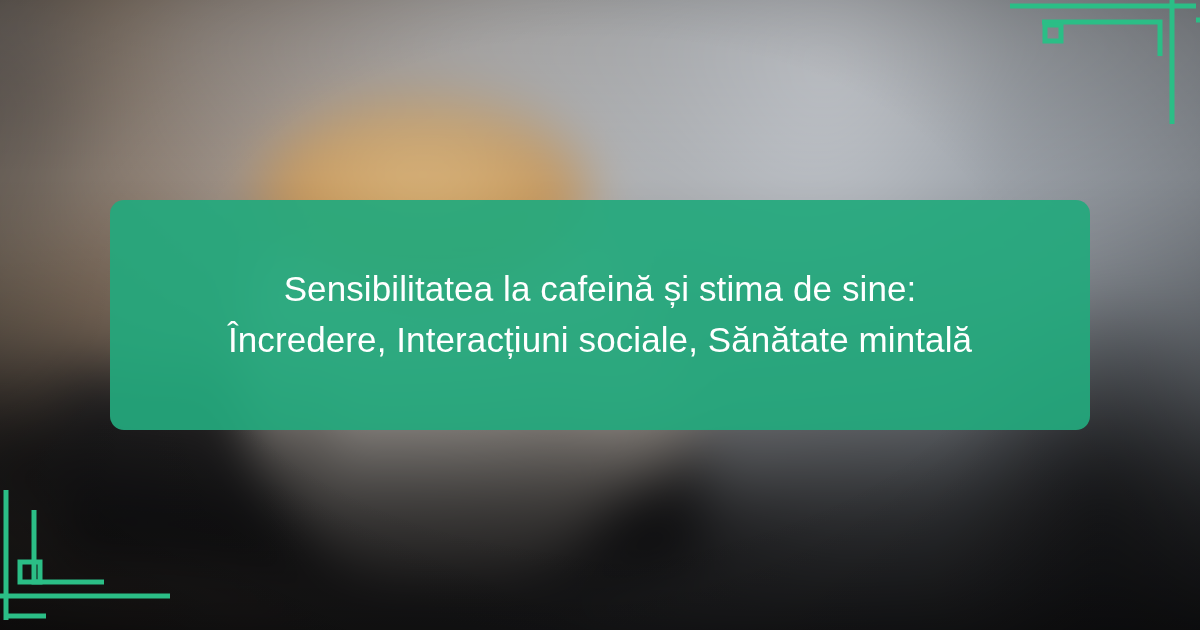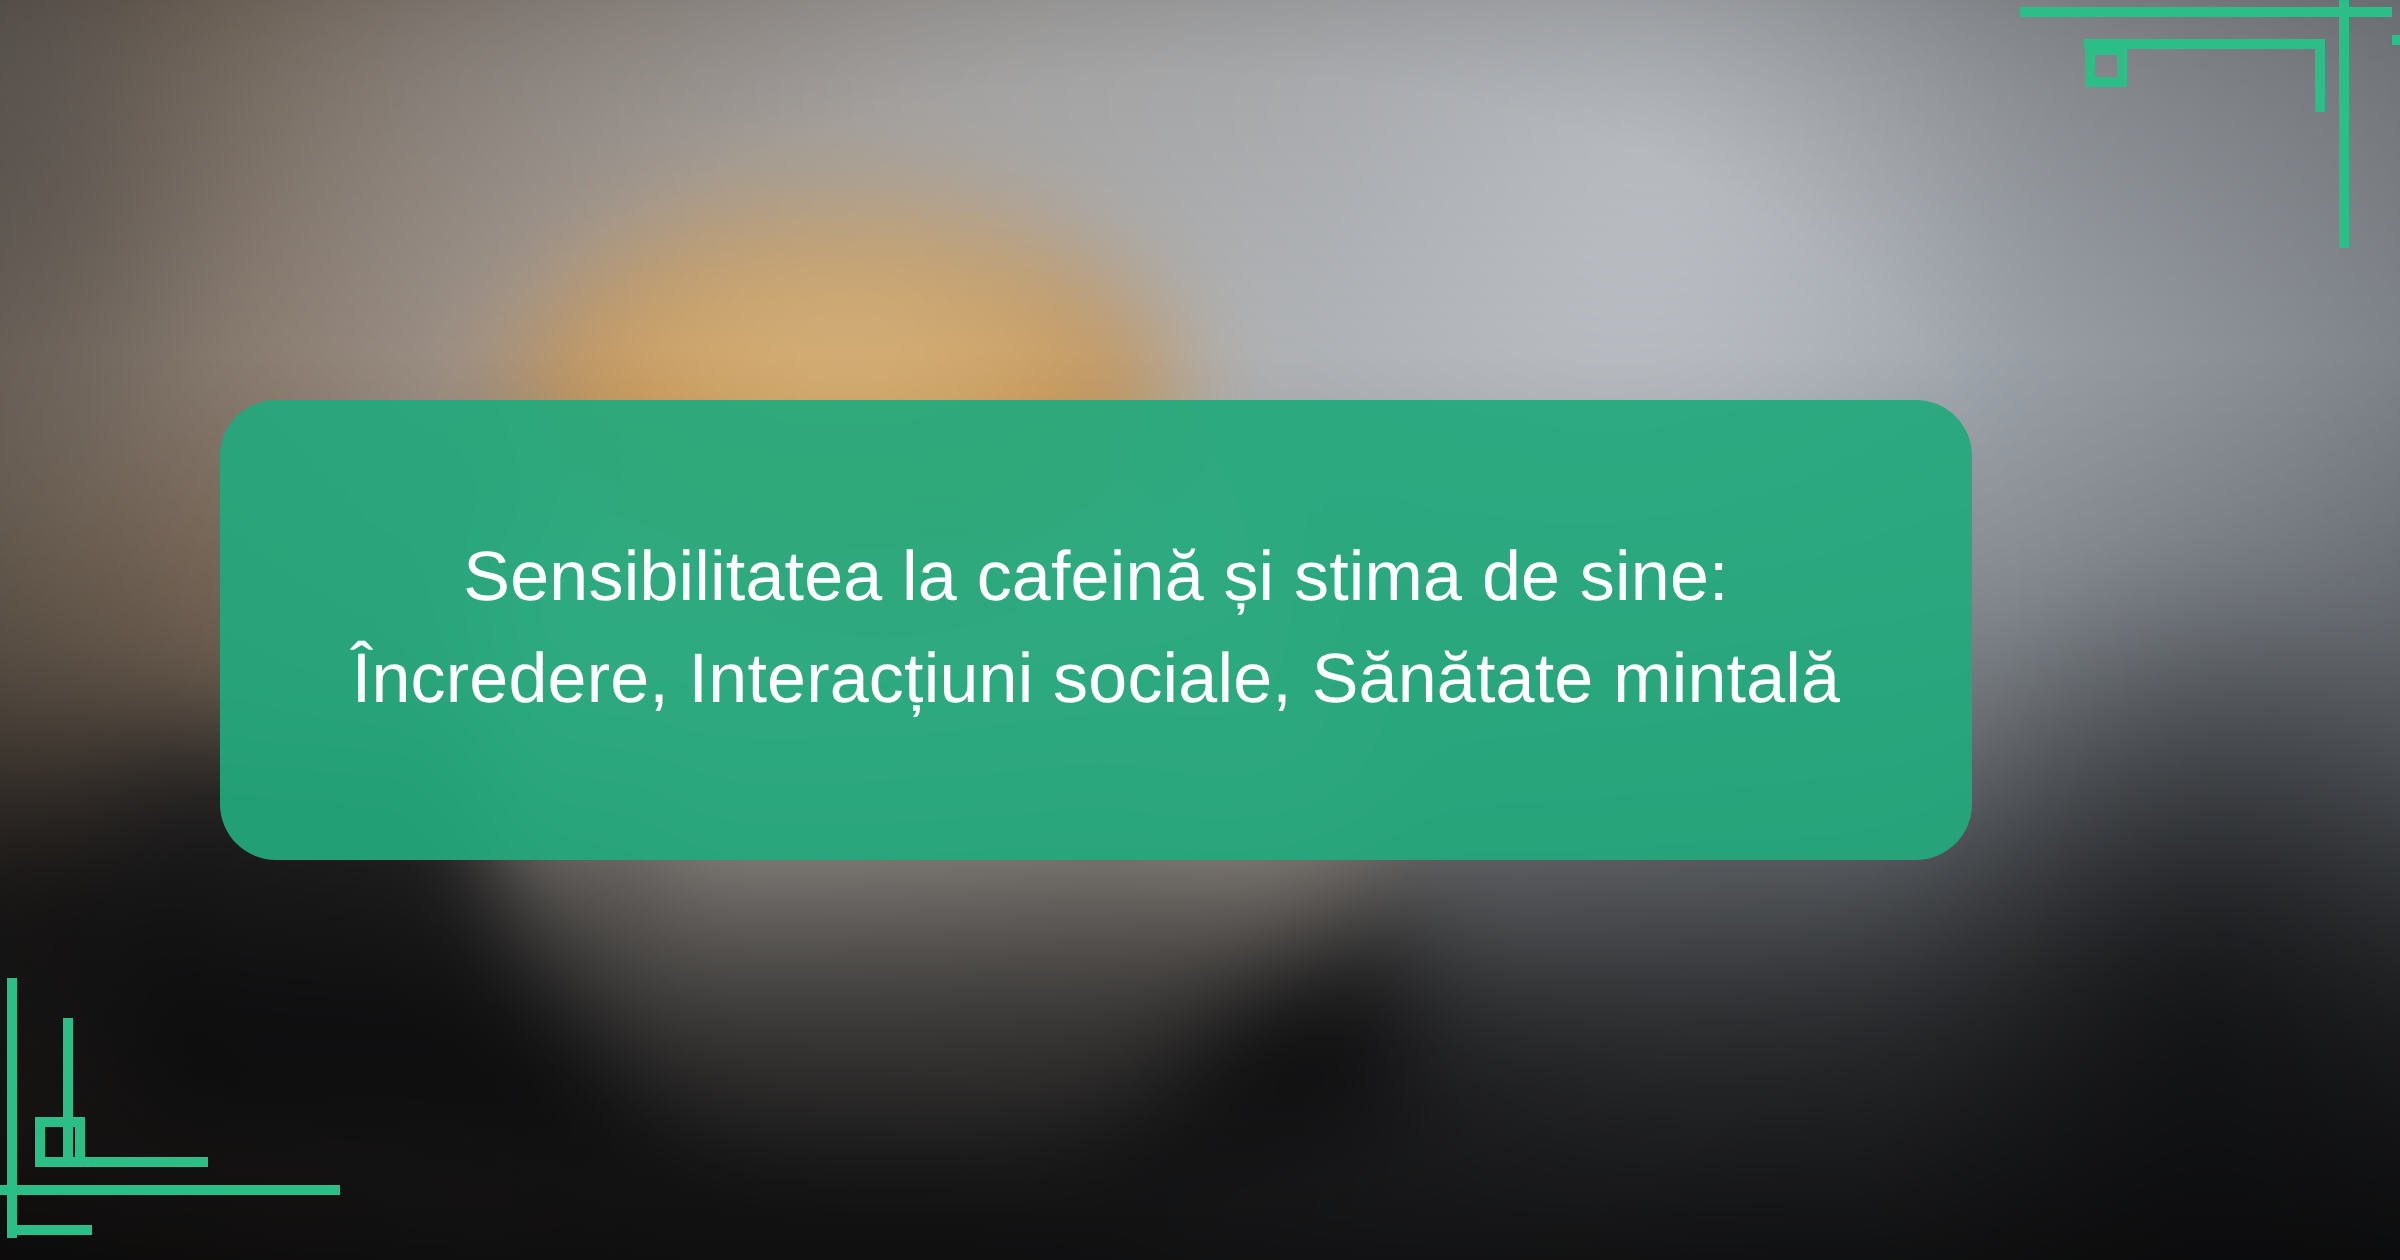--- a/index.html
+++ b/index.html
@@ -134,23 +134,23 @@
     position: absolute;
   }
   .corner-tr { top: 0; right: 0; }
   .corner-bl { bottom: 0; left: 0; }
 
   
   .title-card {
     position: absolute;
     left: 110px;
     top: 200px;
-    width: 876px;
+    width: 980px;
     height: 230px;
-    border-radius: 28px;
+    border-radius: 14px;
     background: rgba(36,169,125,0.93);
     display: flex;
     align-items: center;
     justify-content: center;
     box-sizing: border-box;
     padding: 0 60px;
   }
   .title-text {
     color: #ffffff;
     font-size: 35px;

